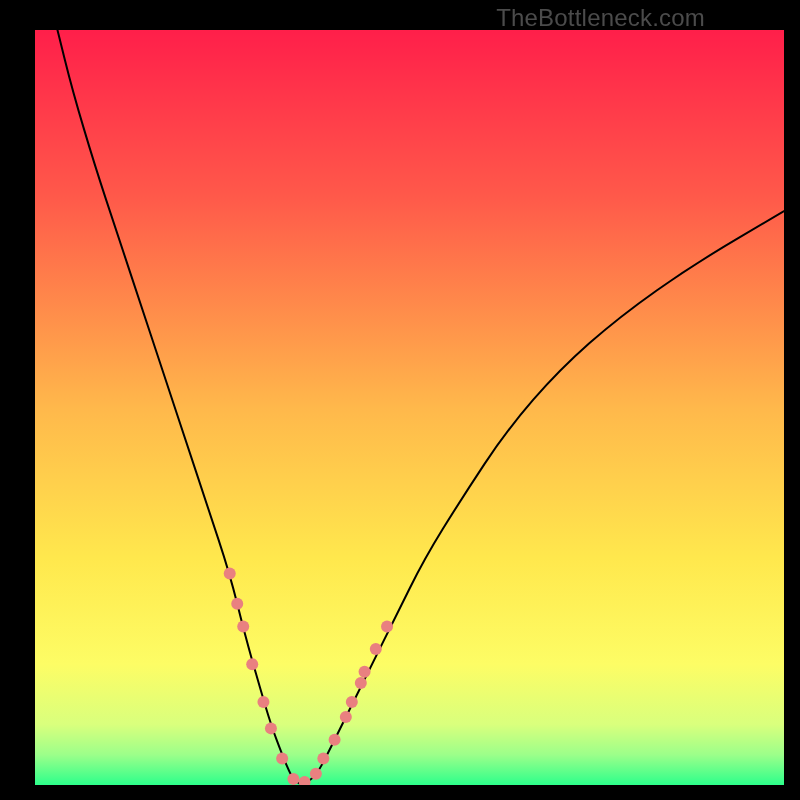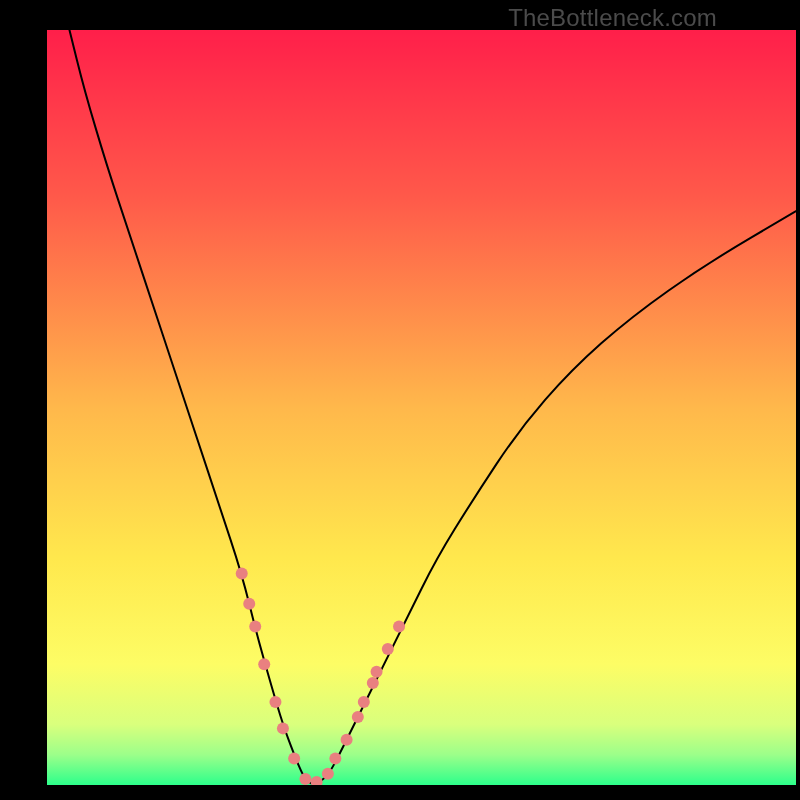--- a/index.html
+++ b/index.html
@@ -11,21 +11,20 @@
     background: #000;
     font-family: Arial, Helvetica, sans-serif;
   }
   .frame {
     position: absolute;
     left: 0;
     top: 0;
     width: 719px;
     height: 800px;
     box-sizing: border-box;
-    margin-left: 12px;
   }
   .plot-area {
     position: absolute;
     box-sizing: border-box;
   }
   .watermark {
     position: absolute;
     top: 4px;
     right: 14px;
     color: #4b4b4b;

